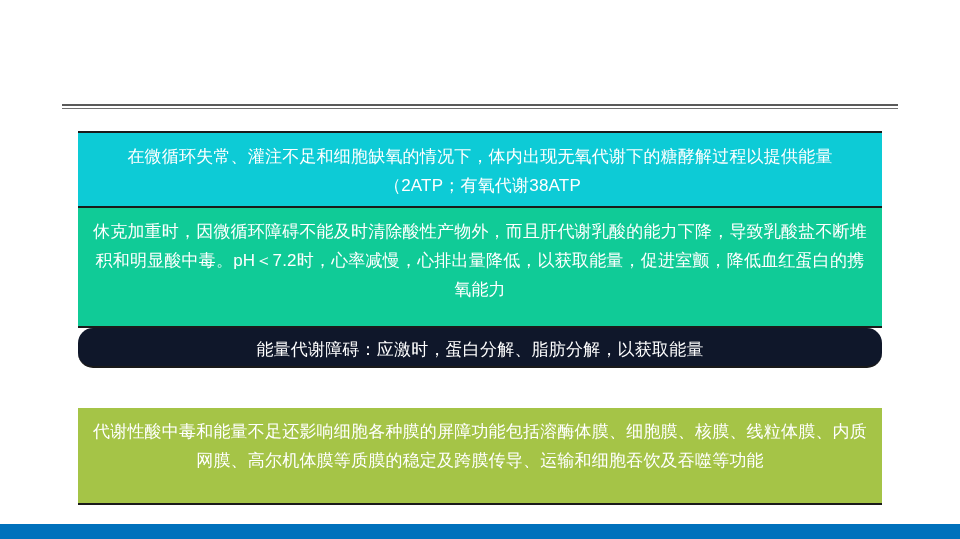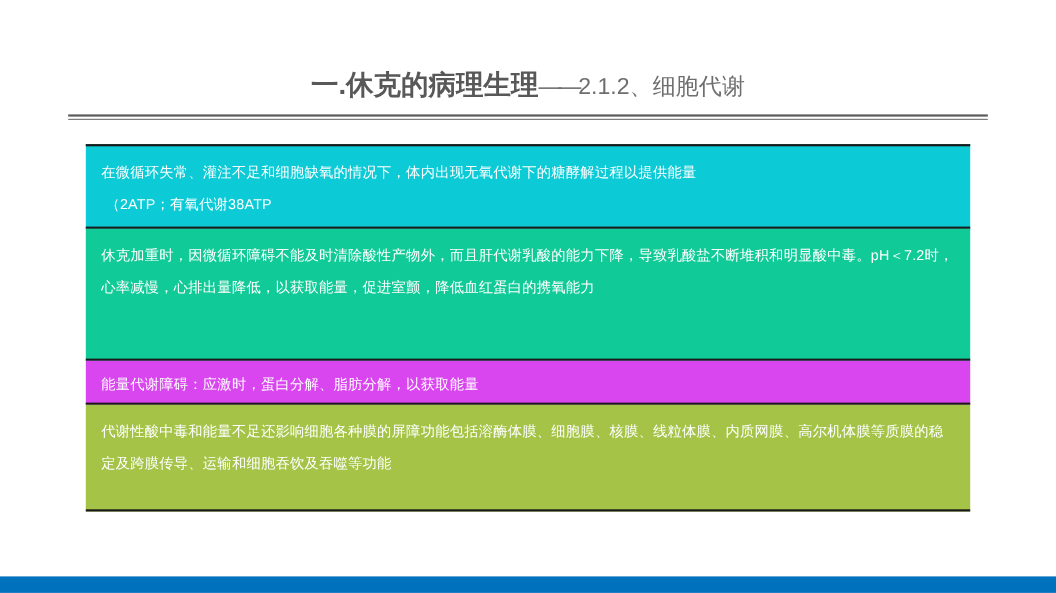--- a/index.html
+++ b/index.html
@@ -85,31 +85,32 @@
     box-sizing: border-box;
     padding: 9px 14px 10px 14px;
     border-bottom: 2px solid #1a1a1a;
     color: #ffffff;
   }
   .block:first-child {
     border-top: 2px solid #1a1a1a;
   }
   .block p {
     margin: 0;
-    font-size: 13px;
+    font-size: 17px;
     line-height: 29px;
     color: #ffffff;
     letter-spacing: 0.2px;
     white-space: pre-wrap;
+    text-align: center;
   }
 
   .block-1 { background: #0dcbd6; }
   .block-2 { background: #10cb97; }
-  .block-3 { background: #d946ef; }
-  .block-4 { background: #a5c447; }
+  .block-3 { background: #0f172a; border-radius: 15px; }
+  .block-4 { background: #a5c447; margin-top: 40px; }
 
   .block-1 { height: 77px; }
   .block-2 { height: 120px; }
   .block-3 { height: 40px; }
   .block-4 { height: 97px; }
 
   .block-3 p { line-height: 26px; }
 
   
   .bottom-bar {
@@ -119,23 +120,20 @@
     width: 960px;
     height: 15px;
     background: #0071bc;
   }
 </style>
 </head>
 <body>
 
 <div class="slide">
 
-  <div class="title-area">
-    <span class="title-main">一.休克的病理生理</span><span class="title-dash">——</span><span class="title-sub">2.1.2、细胞代谢</span>
-  </div>
 
   <div class="title-rule">
     <div class="r1"></div>
     <div class="r2"></div>
   </div>
 
   <div class="blocks">
 
     <div class="block block-1">
       <p>在微循环失常、灌注不足和细胞缺氧的情况下，体内出现无氧代谢下的糖酵解过程以提供能量

